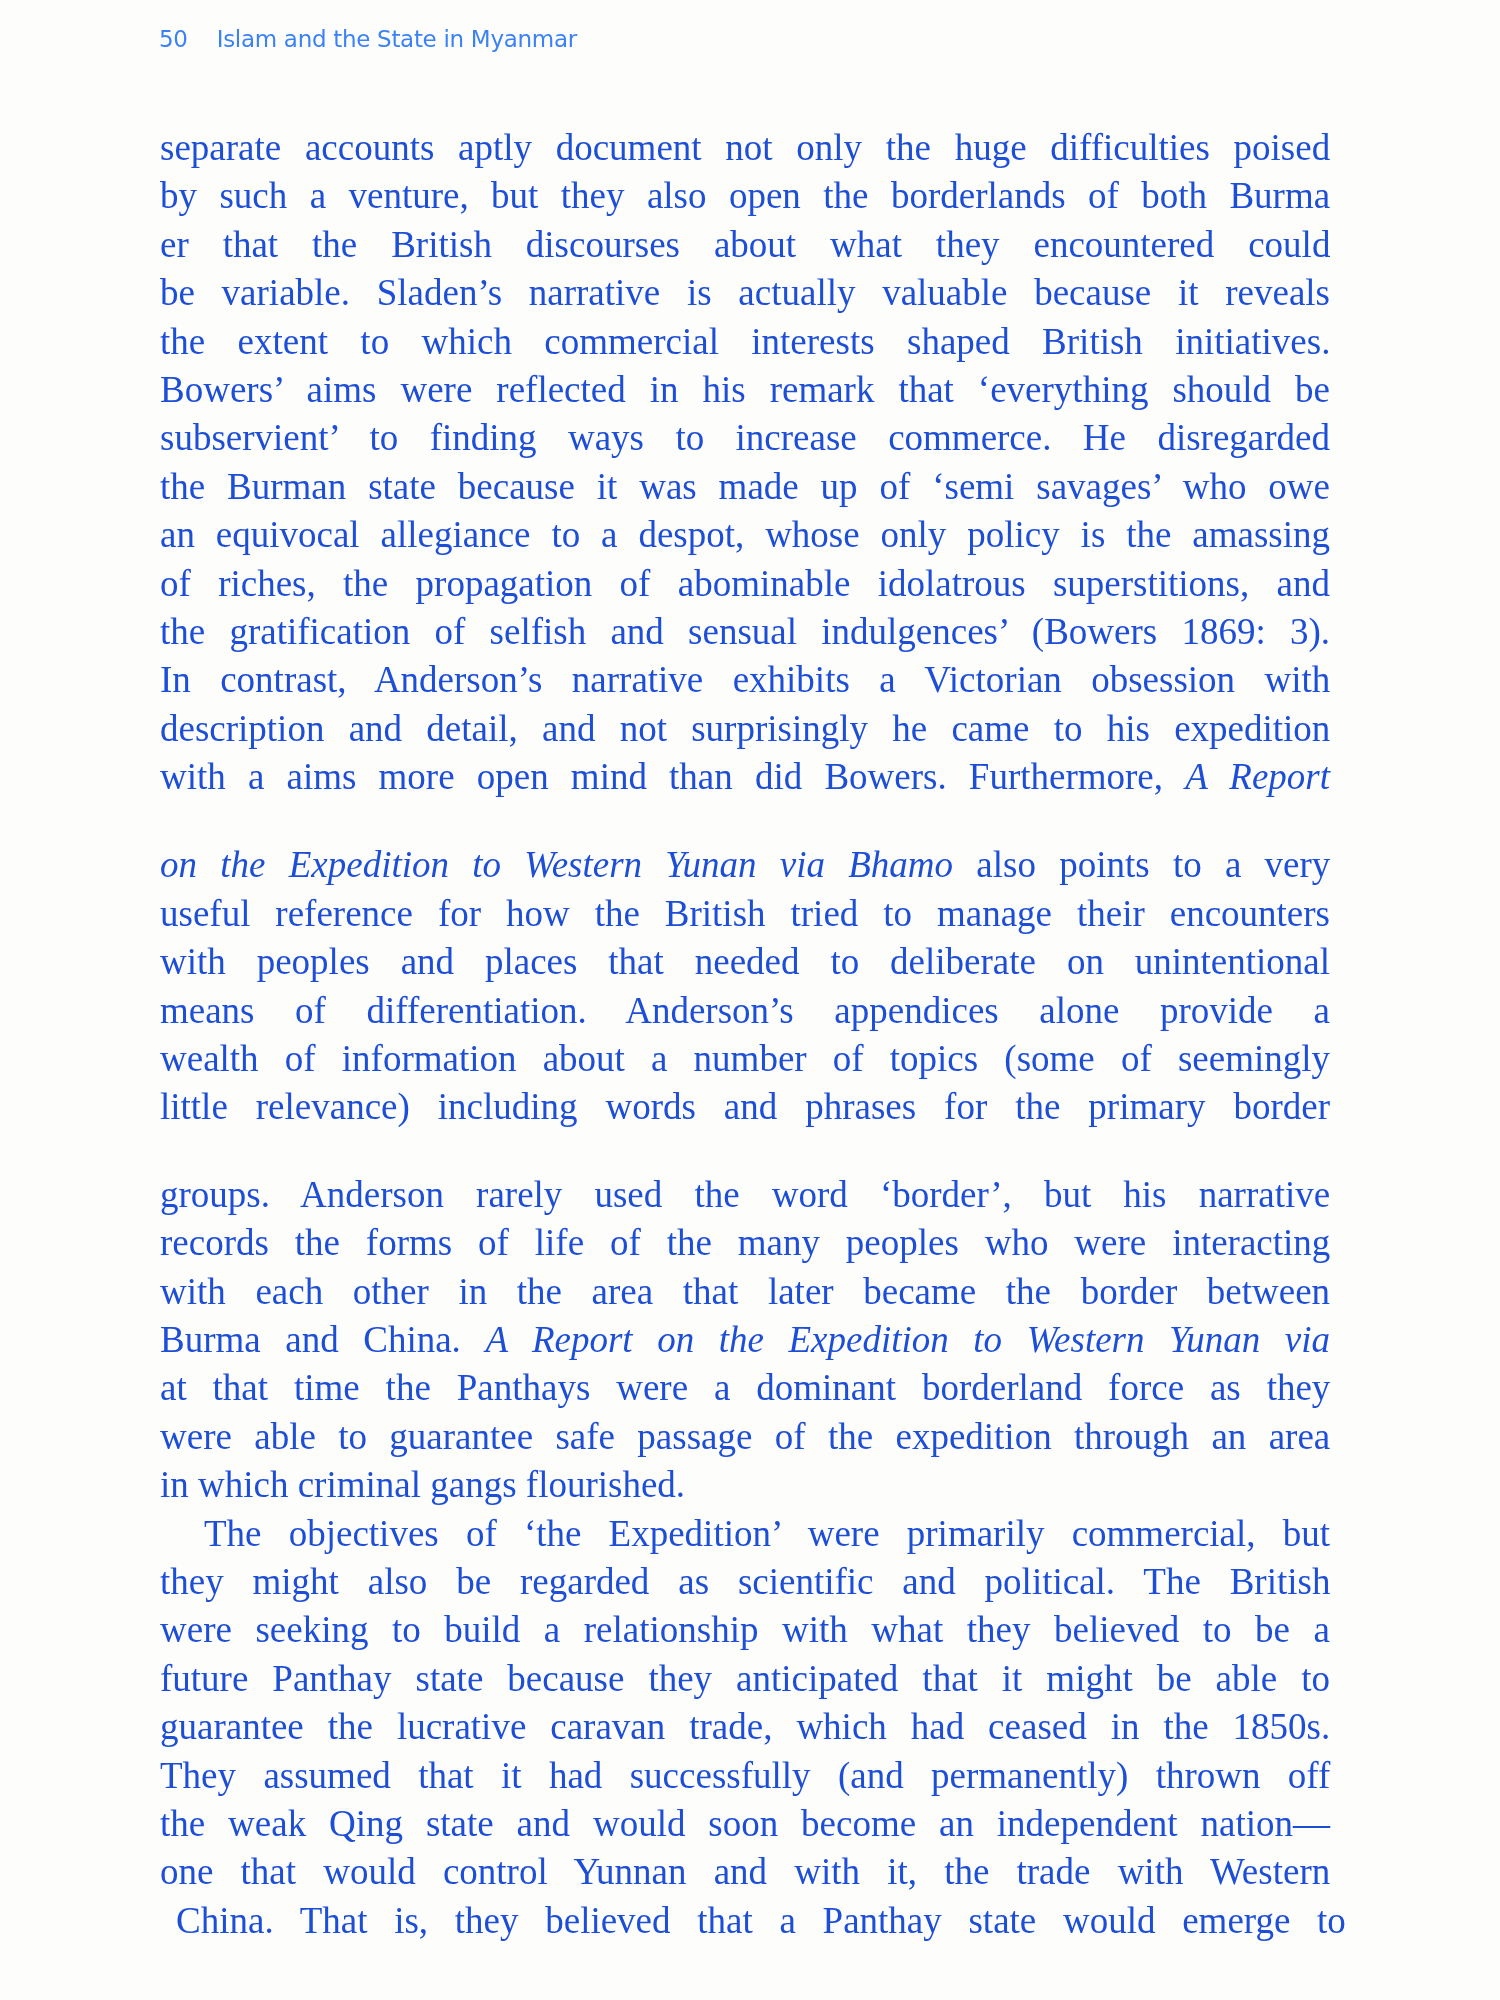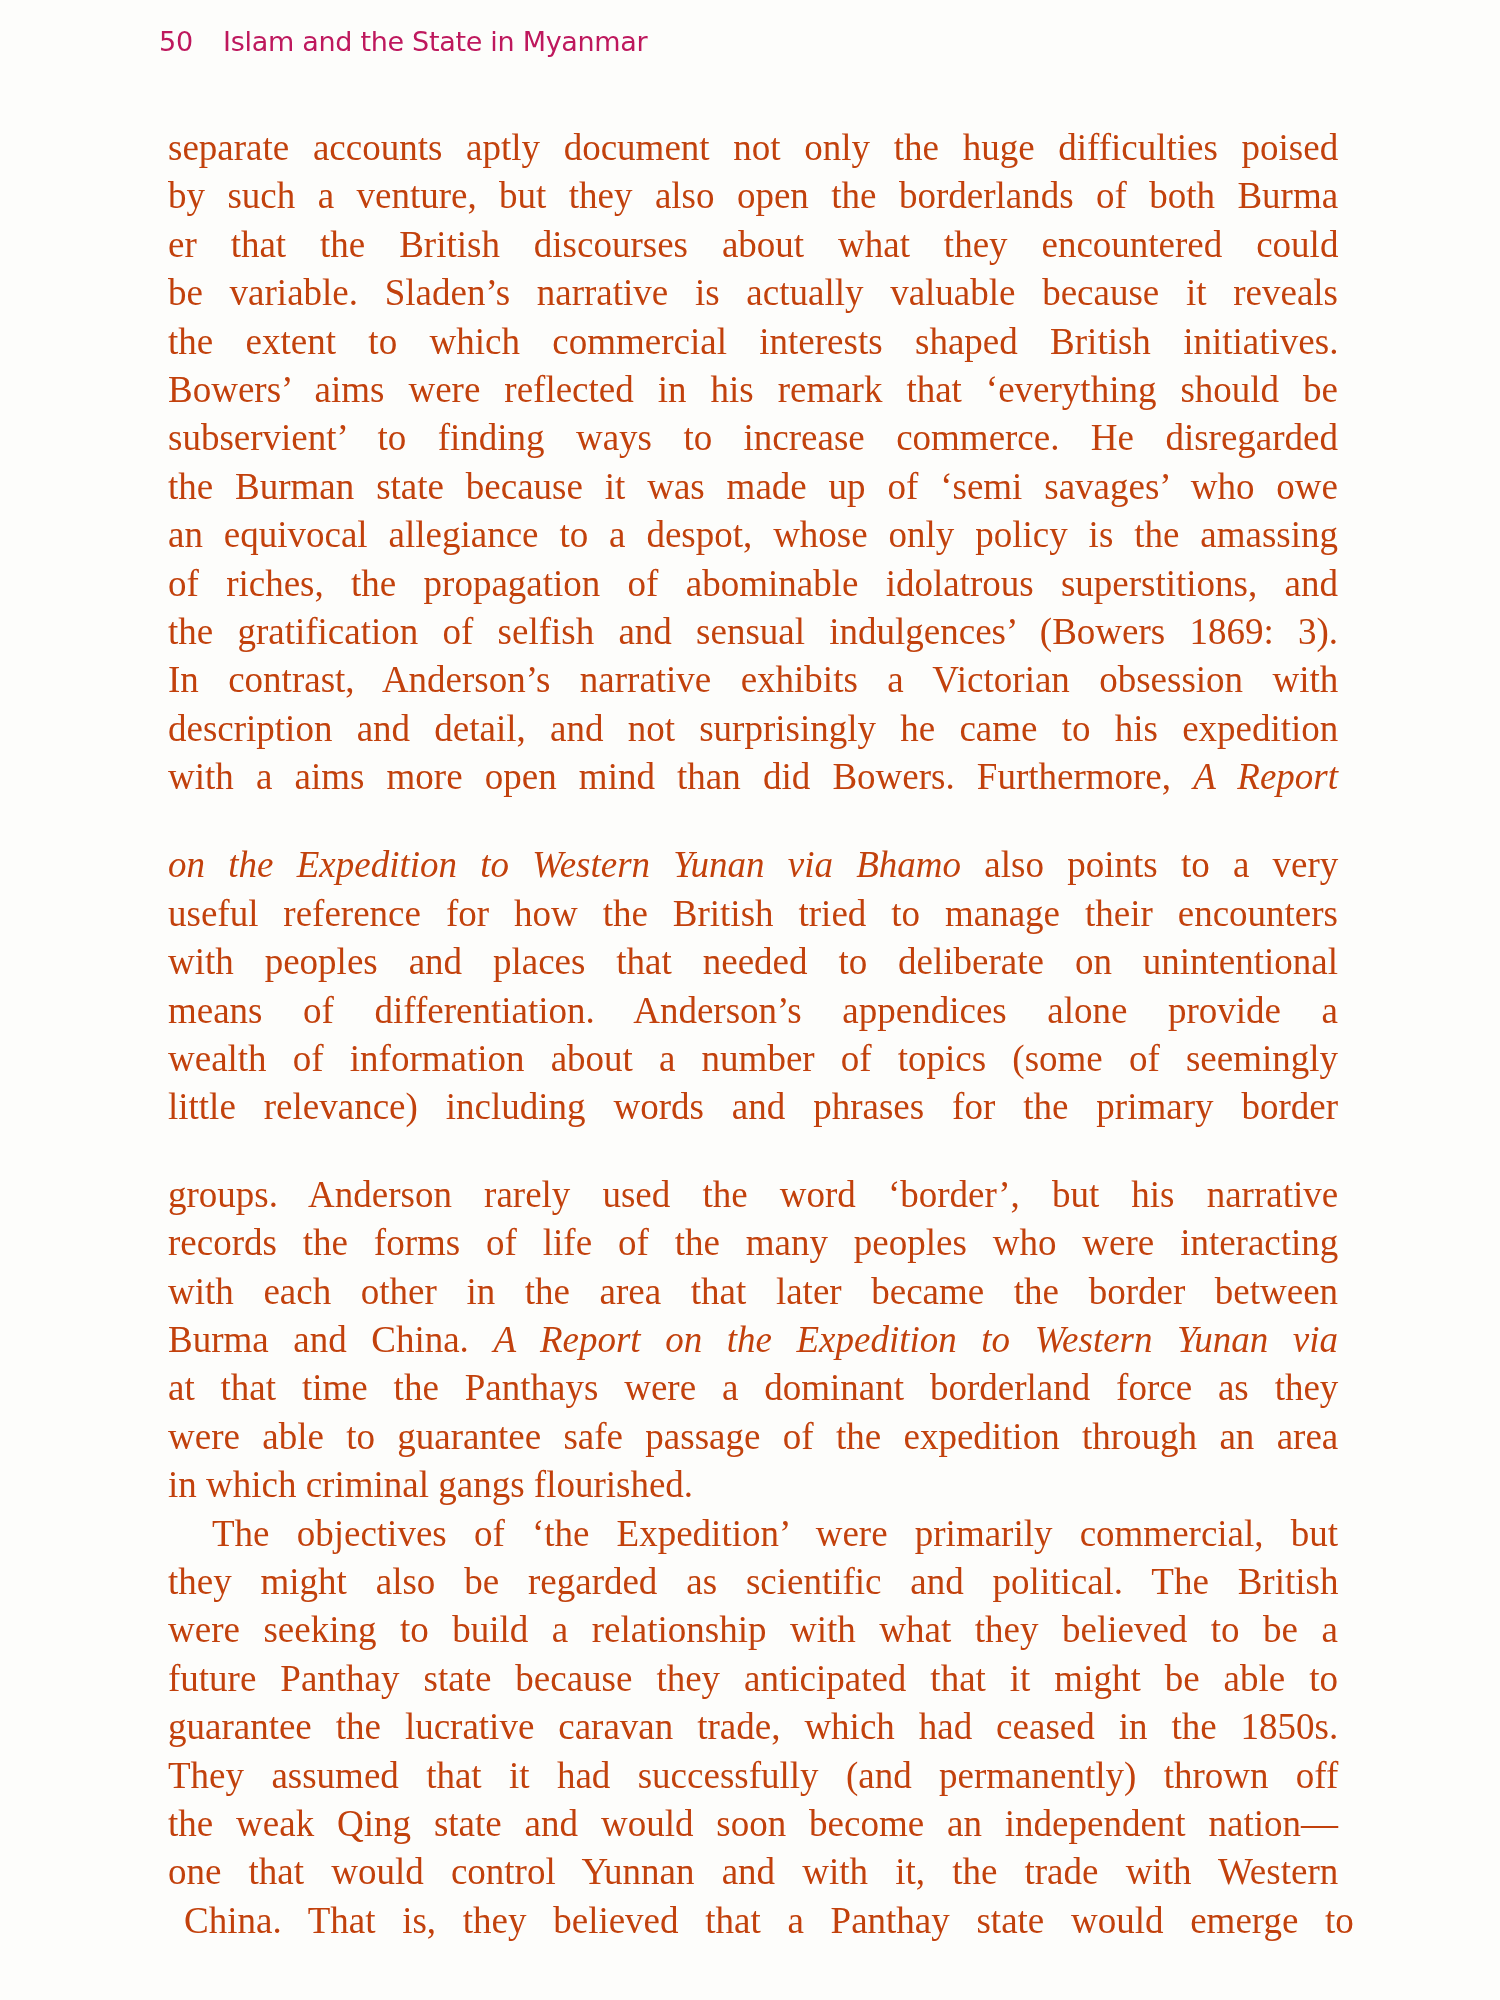--- a/index.html
+++ b/index.html
@@ -5,29 +5,29 @@
   html, body { margin: 0; padding: 0; }
   body {
     width: 1500px; height: 2000px; overflow: hidden;
     background: #fdfdfb;
     position: relative;
     color: #2a2a2a;
   }
   .running-head {
     position: absolute; left: 159px; top: 26px;
     font-family: "DejaVu Sans", sans-serif;
-    font-size: 27px; color: #be185d;
+    font-size: 23px; color: #3b82f6;
     letter-spacing: -0.3px;
   }
   .running-head .page-num { margin-right: 22px; }
   .body-text {
-    position: absolute; left: 168px; top: 124px; width: 1170px;
+    position: absolute; left: 160px; top: 124px; width: 1170px;
     font-family: "Liberation Serif", serif;
     font-size: 37px; line-height: 48.4px;
-    color: #c2410c;
+    color: #1d4ed8;
   }
   .line {
     display: block; white-space: nowrap;
     text-align: justify; text-align-last: justify;
     height: 48.4px;
   }
   .line.last { text-align-last: left; }
   .line.indent { padding-left: 44px; }
   .it { font-style: italic; }
 </style>

